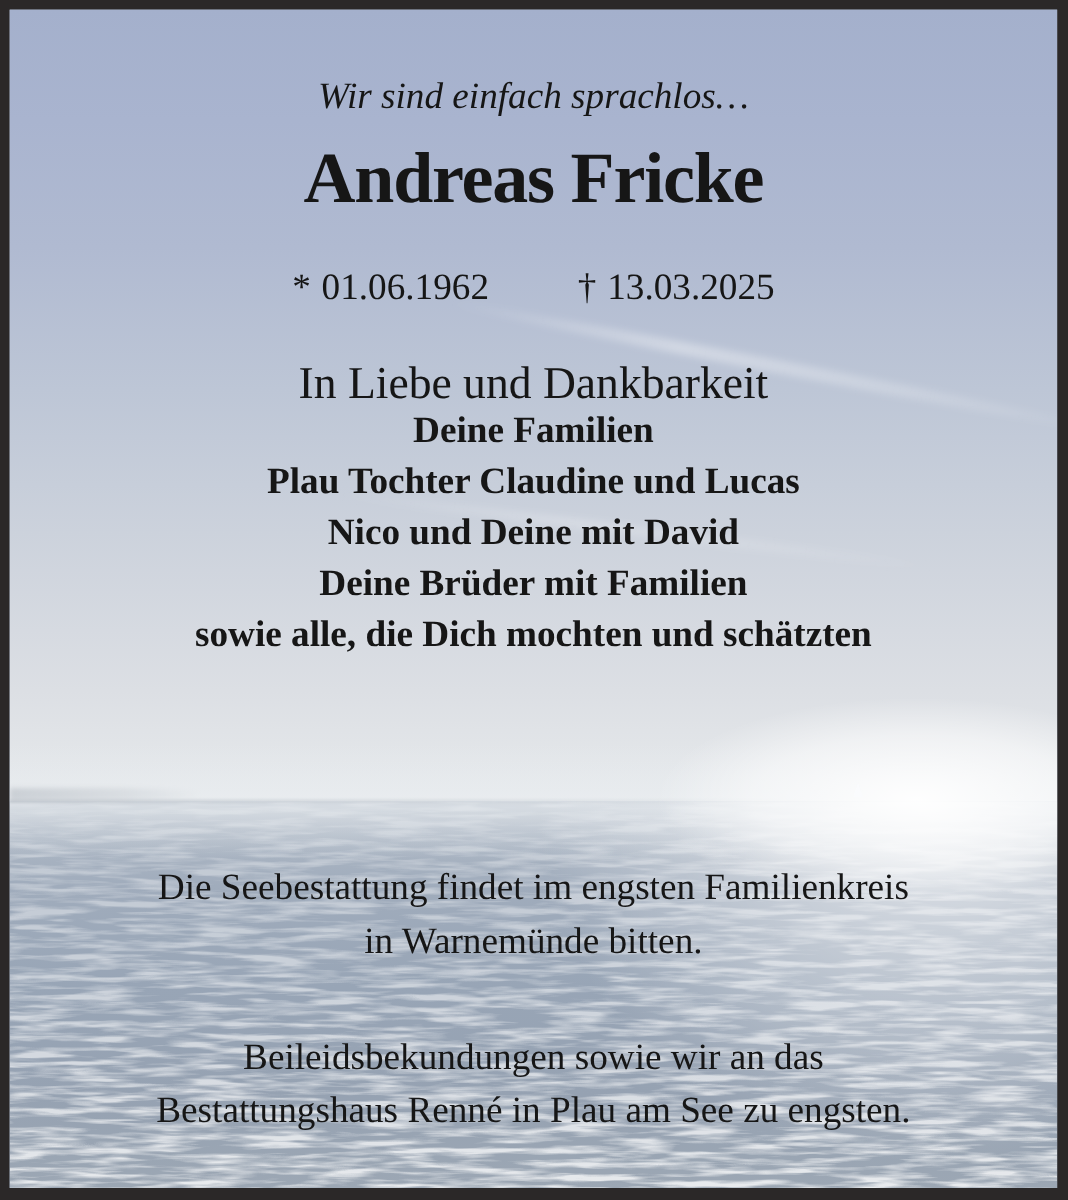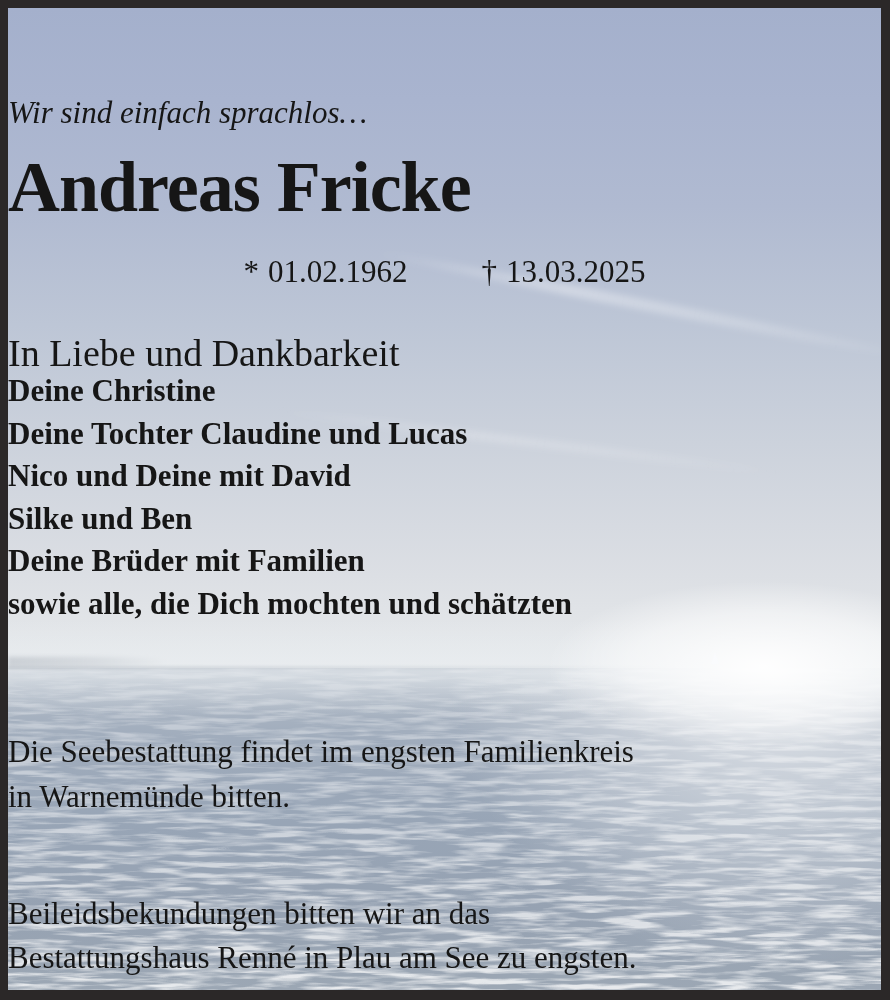--- a/index.html
+++ b/index.html
@@ -75,29 +75,29 @@
   .sailboat {
     position: absolute; left: 703px; top: 644px;
     width: 0; height: 0;
     border-left: 4px solid transparent;
     border-right: 4px solid transparent;
     border-bottom: 12px solid rgba(250,251,253,0.95);
     filter: blur(0.5px);
   }
   
   .content { position: absolute; inset: 0; color: #161616; }
-  .line { position: absolute; left: 0; right: 0; text-align: left; margin-top: 33px; }
+  .line { position: absolute; left: 0; right: 0; text-align: center; }
   .epigraph { top: 54px; font-size: 31px; font-style: italic; }
-  .deceased-name { top: 110px; font-size: 72px; font-weight: bold; line-height: 1; letter-spacing: -1px; }
+  .deceased-name { top: 110px; font-size: 60px; font-weight: bold; line-height: 1; letter-spacing: -1px; }
   .dates { top: 213px; font-size: 31px; display: flex; justify-content: center; gap: 74px; }
   .date-group { display: inline-flex; gap: 9px; }
   .intro { top: 290px; font-size: 38px; }
   .mourners { top: 329px; font-size: 31px; font-weight: bold; line-height: 42.5px; }
   .place-date { top: 661px; font-size: 31px; }
-  .funeral { top: 688px; font-size: 31px; line-height: 45px; }
+  .funeral { top: 708px; font-size: 31px; line-height: 45px; }
   .condolence { top: 851px; font-size: 31px; line-height: 44px; }
 </style>
 </head>
 <body>
 
 <div class="card">
 
   <div class="sky">
     <div class="contrail c1"></div>
     <div class="contrail c2"></div>
@@ -124,44 +124,43 @@
 
   <div class="content">
 
     <div class="line epigraph">Wir sind einfach sprachlos…</div>
 
     <div class="line deceased-name">Andreas Fricke</div>
 
     <div class="line dates">
       <span class="date-group">
         <span>*</span>
-        <span>01.02.1962</span>
+        <span>01.06.1962</span>
       </span>
       <span class="date-group">
         <span>†</span>
         <span>13.03.2025</span>
       </span>
     </div>
 
     <div class="line intro">In Liebe und Dankbarkeit</div>
 
     <div class="line mourners">
-      <div>Deine Christine</div>
-      <div>Deine Tochter Claudine und Lucas</div>
+      <div>Deine Familien</div>
+      <div>Plau Tochter Claudine und Lucas</div>
       <div>Nico und Deine mit David</div>
-      <div>Silke und Ben</div>
       <div>Deine Brüder mit Familien</div>
       <div>sowie alle, die Dich mochten und schätzten</div>
     </div>
 
 
     <div class="line funeral">
       <div>Die Seebestattung findet im engsten Familienkreis</div>
       <div>in Warnemünde bitten.</div>
     </div>
 
     <div class="line condolence">
-      <div>Beileidsbekundungen bitten wir an das</div>
+      <div>Beileidsbekundungen sowie wir an das</div>
       <div>Bestattungshaus Renné in Plau am See zu engsten.</div>
     </div>
 
   </div>
 </div>
 
 </body></html>

